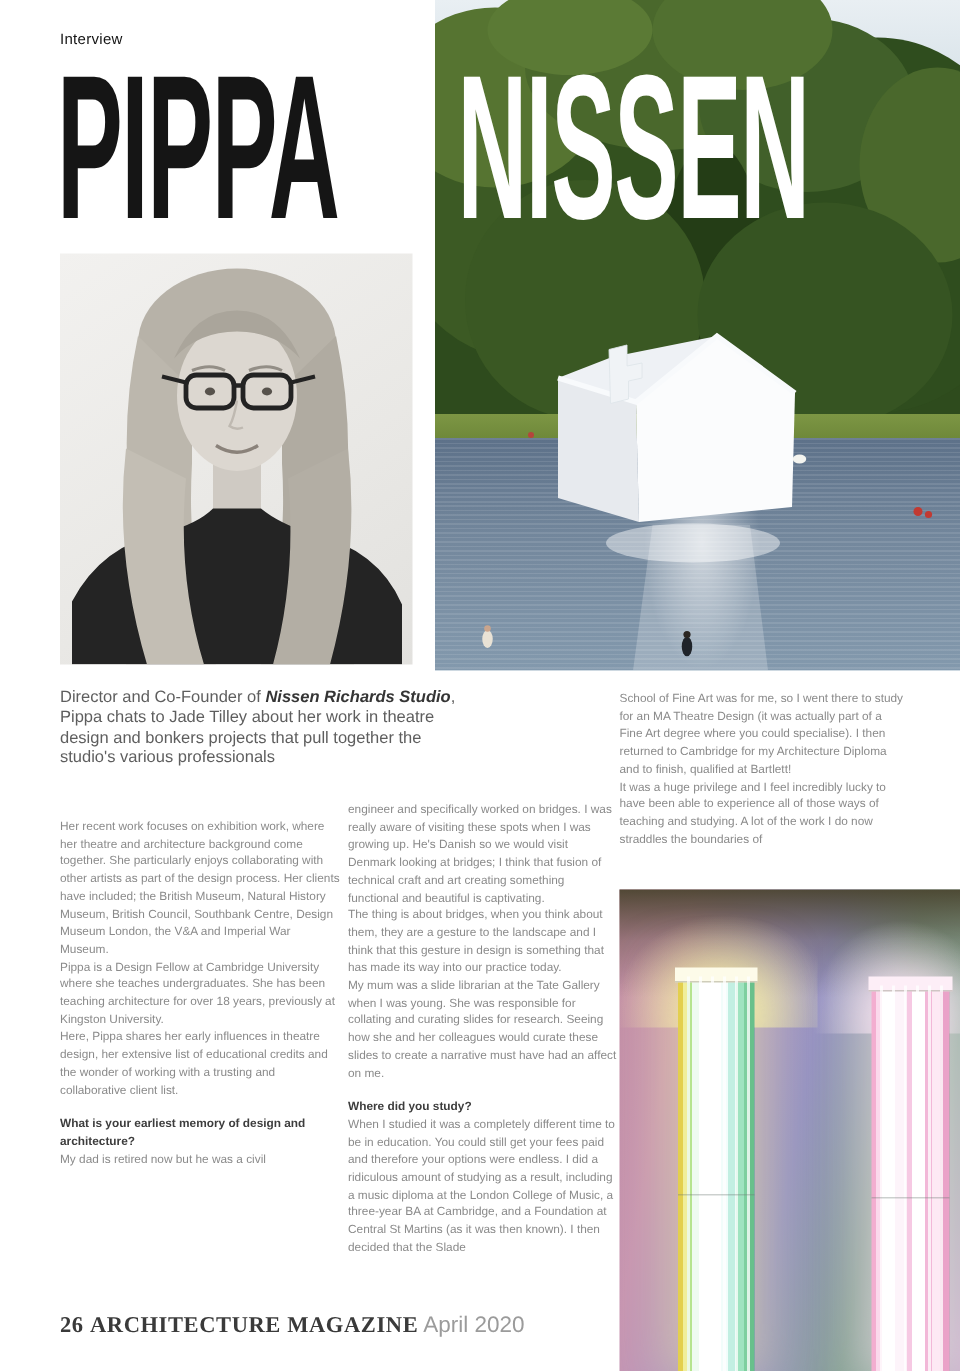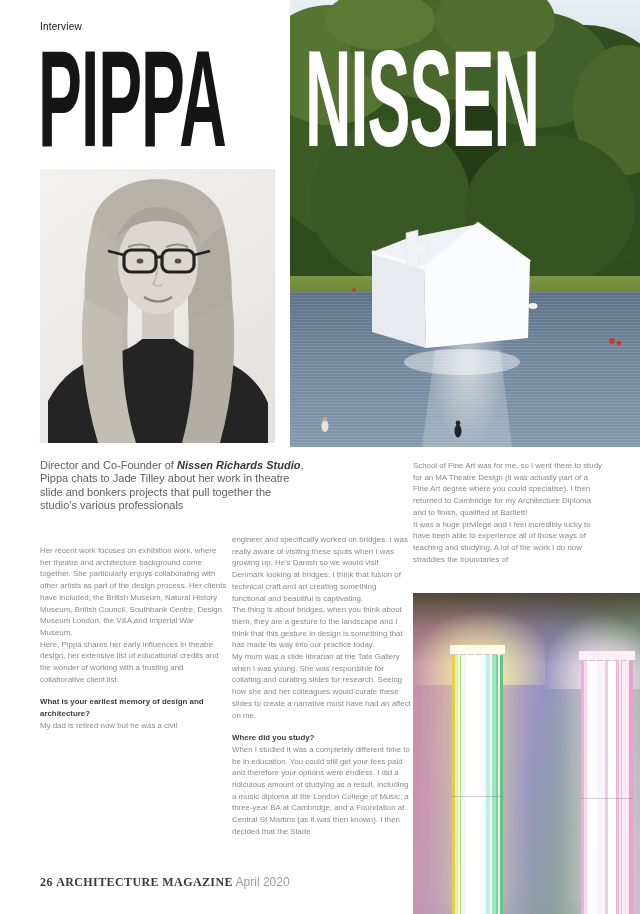--- a/index.html
+++ b/index.html
@@ -55,21 +55,21 @@
          border-bottom:1px solid rgba(120,120,100,.35);}
   .lightcol .seam{position:absolute;left:0;right:0;top:55%;height:1px;background:rgba(110,120,115,.35);}
   .lightL{left:39px;
       background:linear-gradient(90deg,#e3cf4e 0 6%,#f0ee9a 6% 12%,#b5e48e 12% 18%,#eefbf0 18% 28%,#ffffff 28% 56%,#f2fdfb 56% 66%,#c2efe2 66% 76%,#9fe3c0 76% 86%,#7ecf9f 86% 94%,#68c08b 94% 100%);
       box-shadow:0 0 34px 8px rgba(244,240,160,.5);}
   .lightR{left:168px;top:64px;width:52px;
       background:linear-gradient(90deg,#f3aed0 0 6%,#fbd9ec 6% 14%,#ffffff 14% 30%,#fdf4fa 30% 44%,#f6c9e3 44% 52%,#ffffff 52% 68%,#f2b8d8 68% 78%,#fde9f4 78% 88%,#eaa2c8 88% 100%);
       box-shadow:0 0 30px 8px rgba(255,228,244,.55);}
   .lightR .cap{background:#fdeef7;}
   
-  .footer{position:absolute;left:40px;top:875px;font-size:12px;}
+  .footer{position:absolute;left:40px;top:875px;font-size:15px;}
   .footer .mag{font-family:"Liberation Serif",serif;font-weight:bold;color:#3a3a3a;letter-spacing:.4px;}
   .footer .issue{color:#9b9b9b;}
 </style>
 </head>
 <body>
 
 <div class="page">
 
   <div class="kicker">Interview</div>
 
@@ -134,27 +134,28 @@
       <ellipse cx="100" cy="92" rx="3.4" ry="2.6" fill="#57524c"></ellipse>
       <ellipse cx="138" cy="92" rx="3.4" ry="2.6" fill="#57524c"></ellipse>
       <path d="M118,98 q-2,12 -5,17 q4,3 9,1" fill="none" stroke="#bfb9b1" stroke-width="1.6"></path>
       <path d="M104,128 q14,9 28,0" fill="none" stroke="#8a827a" stroke-width="2.2"></path>
     </svg>
   </div>
 
   <div class="intro">
     <span class="l"><span>Director and Co-Founder of </span><b>Nissen Richards Studio</b><span>,</span></span>
     <span class="l">Pippa chats to Jade Tilley about her work in theatre</span>
-    <span class="l">slide and bonkers projects that pull together the</span>
+    <span class="l">design and bonkers projects that pull together the</span>
     <span class="l">studio's various professionals</span>
   </div>
 
   <div class="col col1">
     <div class="vgap"></div>
     <p>Her recent work focuses on exhibition work, where her theatre and architecture background come together. She particularly enjoys collaborating with other artists as part of the design process. Her clients have included; the British Museum, Natural History Museum, British Council, Southbank Centre, Design Museum London, the V&amp;A and Imperial War Museum.</p>
+    <p>Pippa is a Design Fellow at Cambridge University where she teaches undergraduates. She has been teaching architecture for over 18 years, previously at Kingston University.</p>
     <p>Here, Pippa shares her early influences in theatre design, her extensive list of educational credits and the wonder of working with a trusting and collaborative client list.</p>
     <div class="vgap"></div>
     <p class="q">What is your earliest memory of design and architecture?</p>
     <p>My dad is retired now but he was a civil</p>
   </div>
 
   <div class="col col2">
     <p>engineer and specifically worked on bridges. I was really aware of visiting these spots when I was growing up. He's Danish so we would visit Denmark looking at bridges; I think that fusion of technical craft and art creating something functional and beautiful is captivating.</p>
     <p>The thing is about bridges, when you think about them, they are a gesture to the landscape and I think that this gesture in design is something that has made its way into our practice today.</p>
     <p>My mum was a slide librarian at the Tate Gallery when I was young. She was responsible for collating and curating slides for research. Seeing how she and her colleagues would curate these slides to create a narrative must have had an affect on me.</p>

